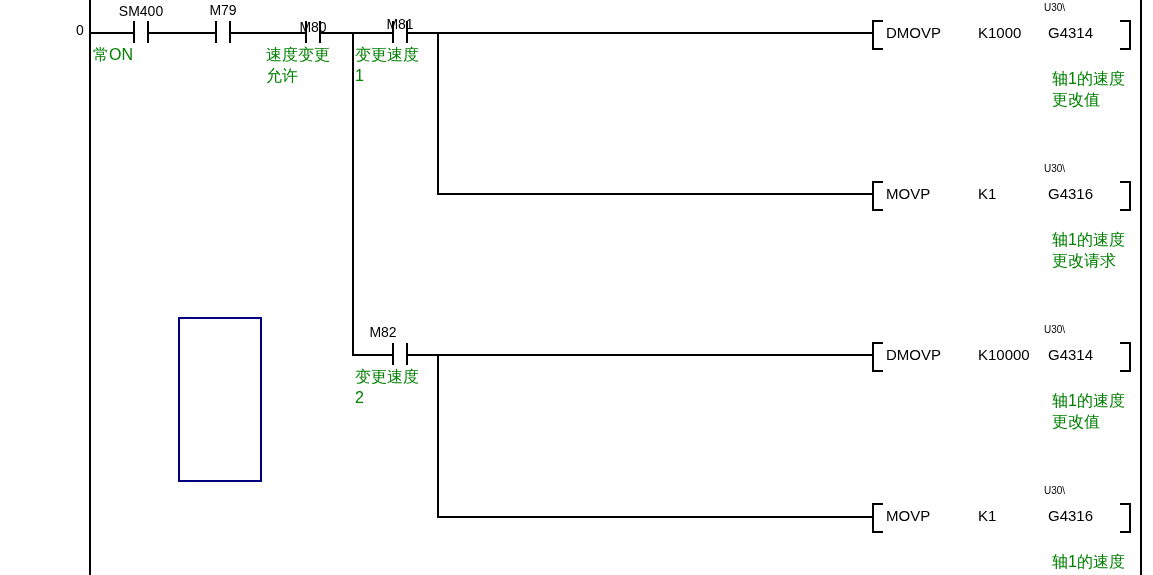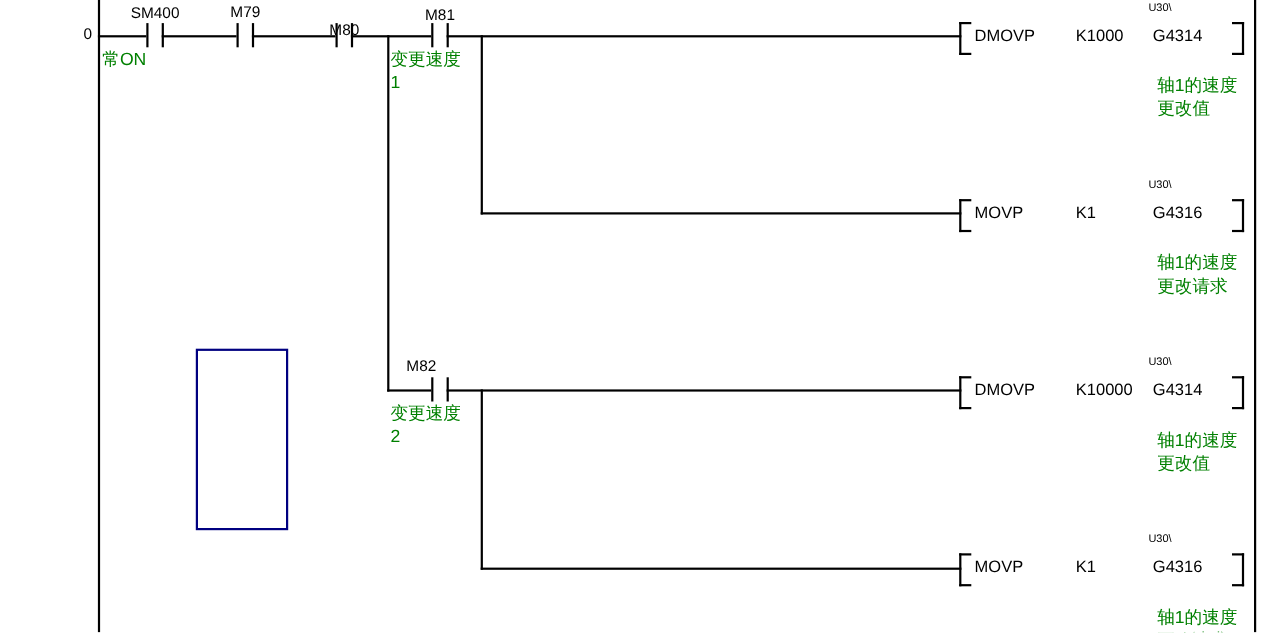--- a/index.html
+++ b/index.html
@@ -155,26 +155,28 @@
     <div class="bar left"></div>
     <div class="bar right"></div>
   </div>
   <div class="dev-label" style="left:192px; top:2px; width:62px;">M79</div>
 
   <div class="contact" style="left:305px; top:21px;">
     <div class="bar left"></div>
     <div class="bar right"></div>
   </div>
   <div class="dev-label" style="left:282px; top:19px; width:62px;">M80</div>
+  <div class="comment" style="left:266px; top:44px; width:76px;">速度变更
+允许</div>
 
   <div class="contact" style="left:392px; top:21px;">
     <div class="bar left"></div>
     <div class="bar right"></div>
   </div>
-  <div class="dev-label" style="left:369px; top:5px; width:62px;">M81</div>
+  <div class="dev-label" style="left:369px; top:16px; width:62px;">M81</div>
   <div class="comment" style="left:355px; top:44px; width:76px;">变更速度
 1</div>
 
   <div class="wire-v" style="left:352px; top:32px; height:324px;"></div>
 
   <div class="wire-v" style="left:437px; top:32px; height:163px;"></div>
   <div class="wire-h" style="left:437px; top:193px; width:437px;"></div>
 
   <div class="wire-h" style="left:352px; top:354px; width:40px;"></div>
   <div class="wire-h" style="left:406px; top:354px; width:468px;"></div>

